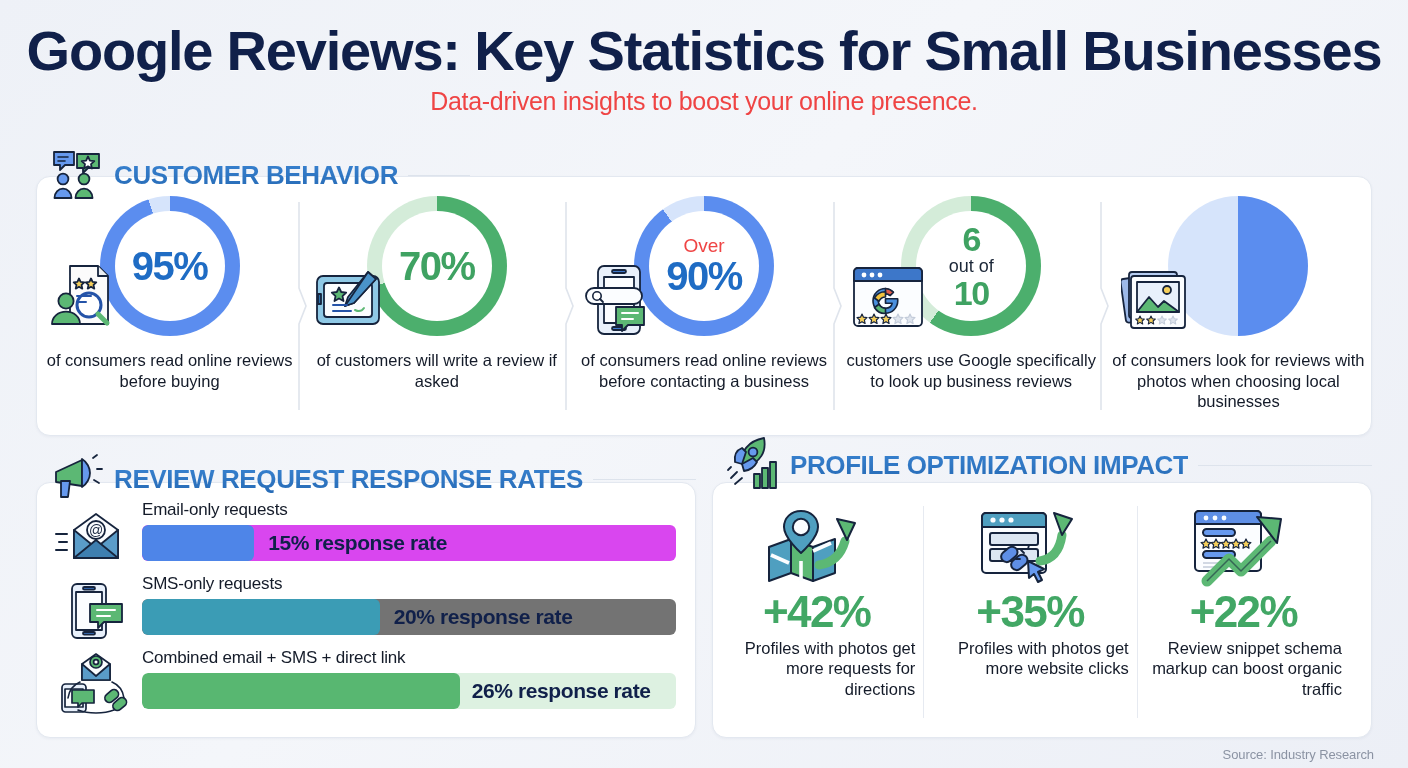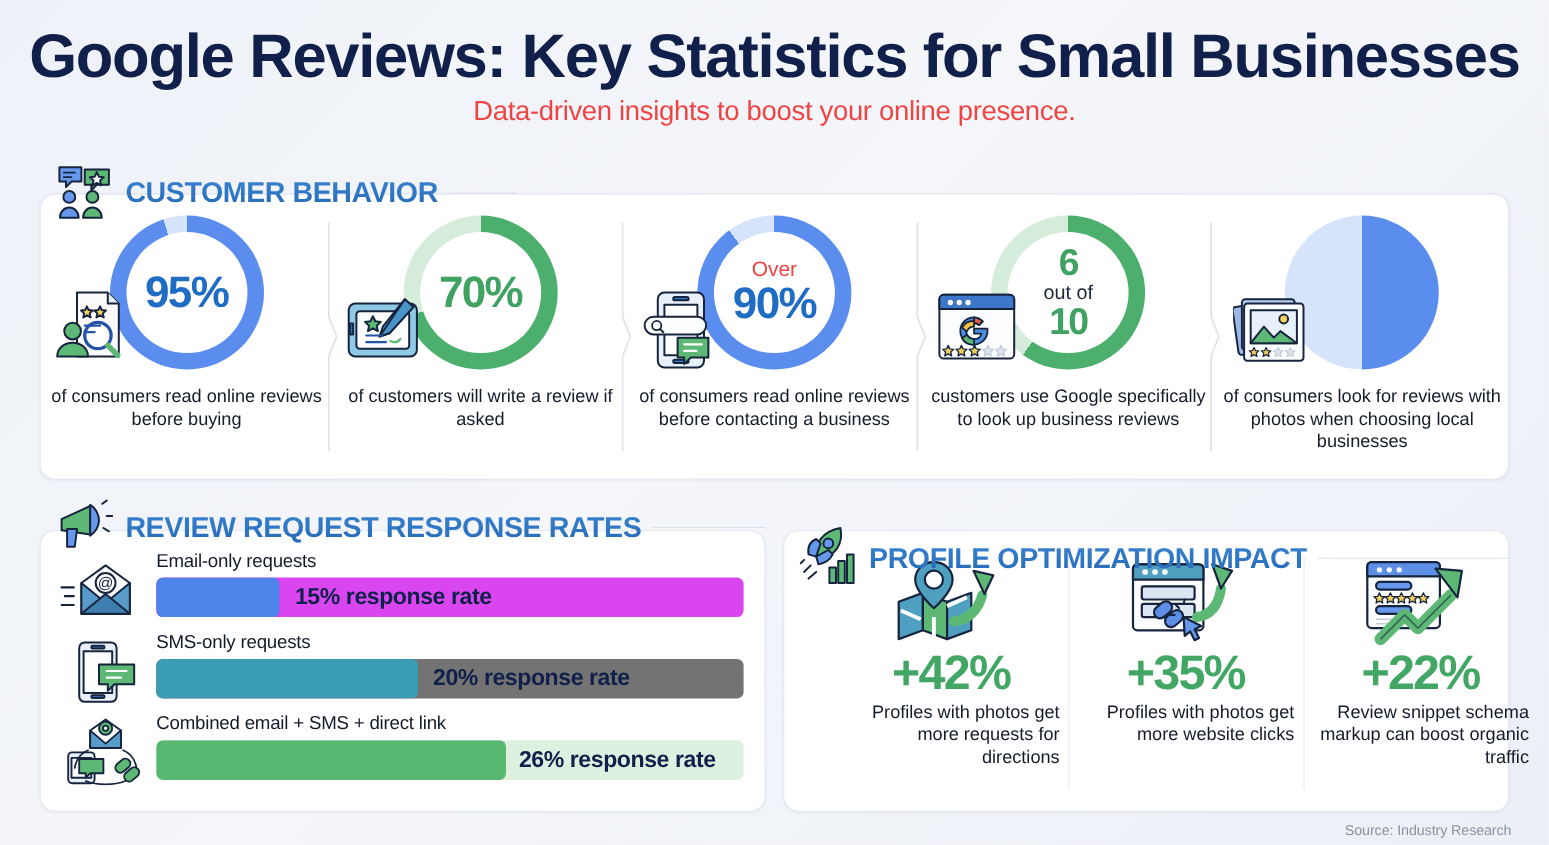--- a/index.html
+++ b/index.html
@@ -132,23 +132,23 @@
     font-size: 21px;
     font-weight: bold;
     color: #10204a;
     letter-spacing: -0.4px;
     white-space: nowrap;
     z-index: 2;
   }
 
   
   #panel-profile { left: 712px; top: 482px; width: 660px; height: 256px; }
-  #head-profile { left: 726px; top: 478px; width: 646px; }
+  #head-profile { left: 726px; top: 436px; width: 646px; }
   #profile-row {
-    position: absolute; left: 748px; top: 482px; width: 660px; height: 256px;
+    position: absolute; left: 700px; top: 482px; width: 660px; height: 256px;
     display: flex; padding: 16px 10px 14px;
   }
   .pcell {
     flex: 1 1 0;
     position: relative;
     display: flex; flex-direction: column;
     align-items: center; justify-content: flex-start;
     padding: 4px 8px 0;
   }
   .pcell + .pcell::before {

